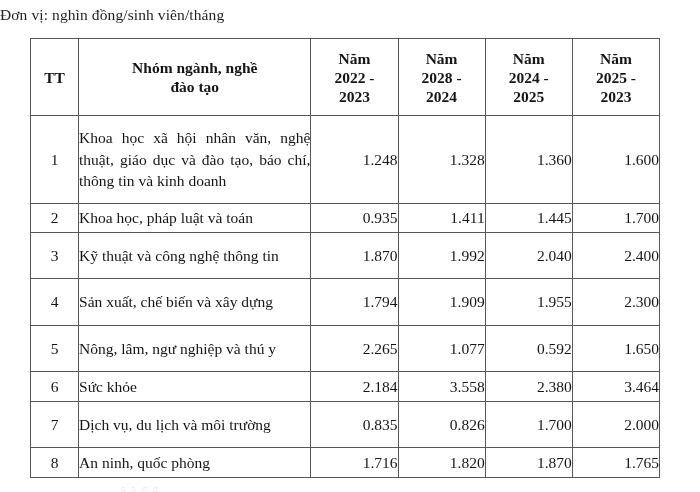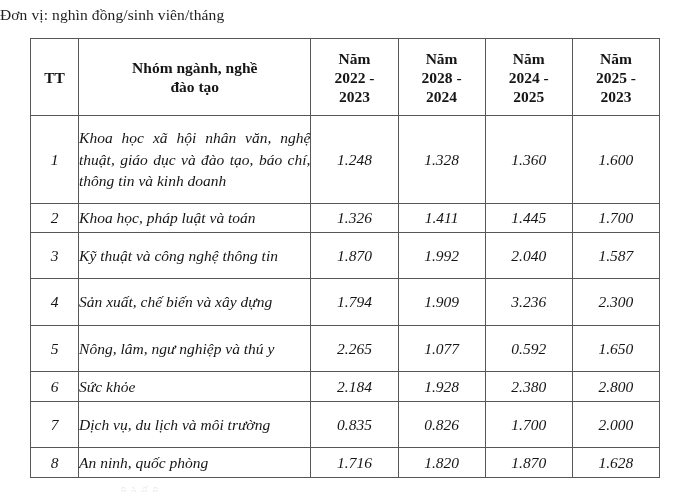--- a/index.html
+++ b/index.html
@@ -64,39 +64,38 @@
     text-align: center;
     height: 76px;
     padding: 2px 3px;
   }
   thead th .yr-line { display: block; }
 
   
   tbody td {
     font-size: 15.5px;
     line-height: 21.5px;
-    font-style: italic;
   }
   td.cell-tt {
     text-align: center;
     padding: 2px 0;
   }
   td.cell-name {
     text-align: justify;
     text-align-last: left;
     padding: 3px 6px 3px 8px;
     hyphens: none;
   }
   td.cell-name.one-line {
     text-align: center;
     text-align-last: left;
     margin-left: 7px;
   }
   td.cell-val {
-    text-align: center;
+    text-align: right;
     padding: 2px 2px;
   }
 
   
   tr.r1 td { height: 87px; }
   tr.r2 td { height: 28px; }
   tr.r3 td { height: 45px; }
   tr.r4 td { height: 46px; }
   tr.r5 td { height: 45px; }
   tr.r6 td { height: 29px; }
@@ -169,76 +168,76 @@
         <td class="cell-name">Khoa học xã hội nhân văn, nghệ thuật, giáo dục và đào tạo, báo chí, thông tin và kinh doanh</td>
         <td class="cell-val">1.248</td>
         <td class="cell-val">1.328</td>
         <td class="cell-val">1.360</td>
         <td class="cell-val">1.600</td>
       </tr>
 
       <tr class="r2">
         <td class="cell-tt">2</td>
         <td class="cell-name one-line">Khoa học, pháp luật và toán</td>
-        <td class="cell-val">1.326</td>
+        <td class="cell-val">0.935</td>
         <td class="cell-val">1.411</td>
         <td class="cell-val">1.445</td>
         <td class="cell-val">1.700</td>
       </tr>
 
       <tr class="r3">
         <td class="cell-tt">3</td>
         <td class="cell-name">Kỹ thuật và công nghệ thông tin</td>
         <td class="cell-val">1.870</td>
         <td class="cell-val">1.992</td>
         <td class="cell-val">2.040</td>
-        <td class="cell-val">1.587</td>
+        <td class="cell-val">2.400</td>
       </tr>
 
       <tr class="r4">
         <td class="cell-tt">4</td>
         <td class="cell-name">Sản xuất, chế biến và xây dựng</td>
         <td class="cell-val">1.794</td>
         <td class="cell-val">1.909</td>
-        <td class="cell-val">3.236</td>
+        <td class="cell-val">1.955</td>
         <td class="cell-val">2.300</td>
       </tr>
 
       <tr class="r5">
         <td class="cell-tt">5</td>
         <td class="cell-name">Nông, lâm, ngư nghiệp và thú y</td>
         <td class="cell-val">2.265</td>
         <td class="cell-val">1.077</td>
         <td class="cell-val">0.592</td>
         <td class="cell-val">1.650</td>
       </tr>
 
       <tr class="r6">
         <td class="cell-tt">6</td>
         <td class="cell-name one-line">Sức khỏe</td>
         <td class="cell-val">2.184</td>
-        <td class="cell-val">1.928</td>
+        <td class="cell-val">3.558</td>
         <td class="cell-val">2.380</td>
-        <td class="cell-val">2.800</td>
+        <td class="cell-val">3.464</td>
       </tr>
 
       <tr class="r7">
         <td class="cell-tt">7</td>
         <td class="cell-name">Dịch vụ, du lịch và môi trường</td>
         <td class="cell-val">0.835</td>
         <td class="cell-val">0.826</td>
         <td class="cell-val">1.700</td>
         <td class="cell-val">2.000</td>
       </tr>
 
       <tr class="r8">
         <td class="cell-tt">8</td>
         <td class="cell-name one-line">An ninh, quốc phòng</td>
         <td class="cell-val">1.716</td>
         <td class="cell-val">1.820</td>
         <td class="cell-val">1.870</td>
-        <td class="cell-val">1.628</td>
+        <td class="cell-val">1.765</td>
       </tr>
     </tbody>
   </table>
 </div>
 
 <div class="bottom-fragment">â à ố ê</div>
 
 </body></html>

